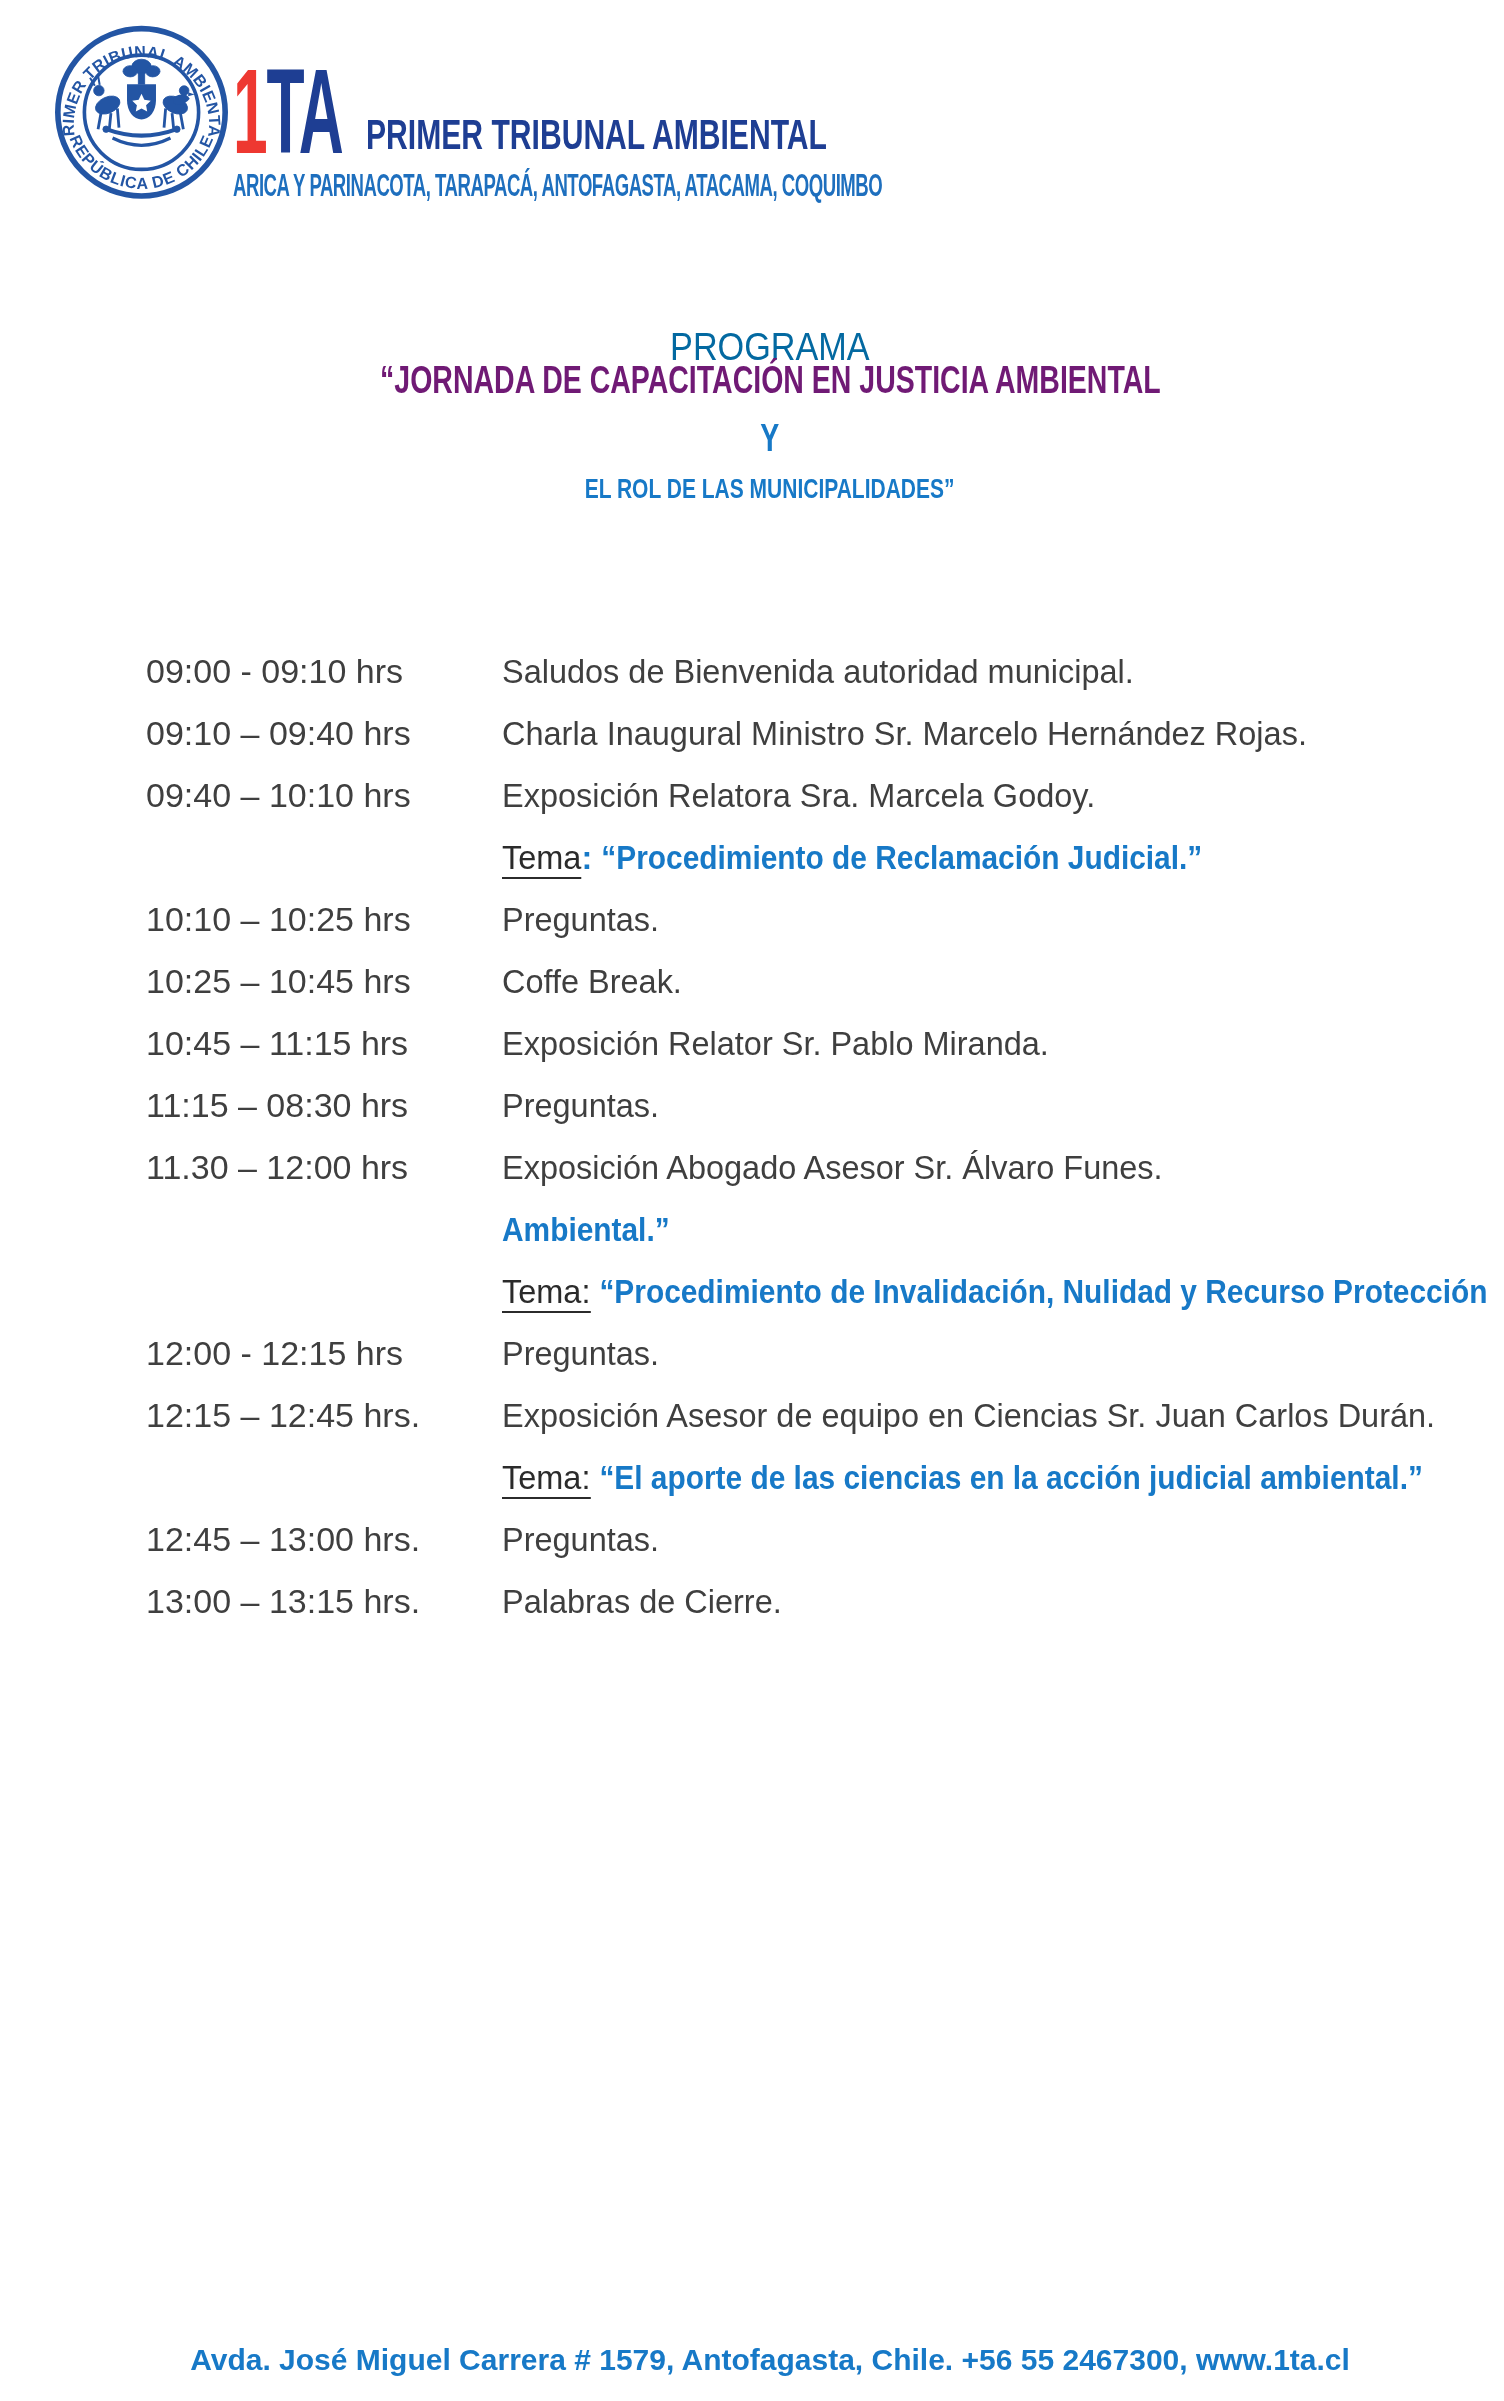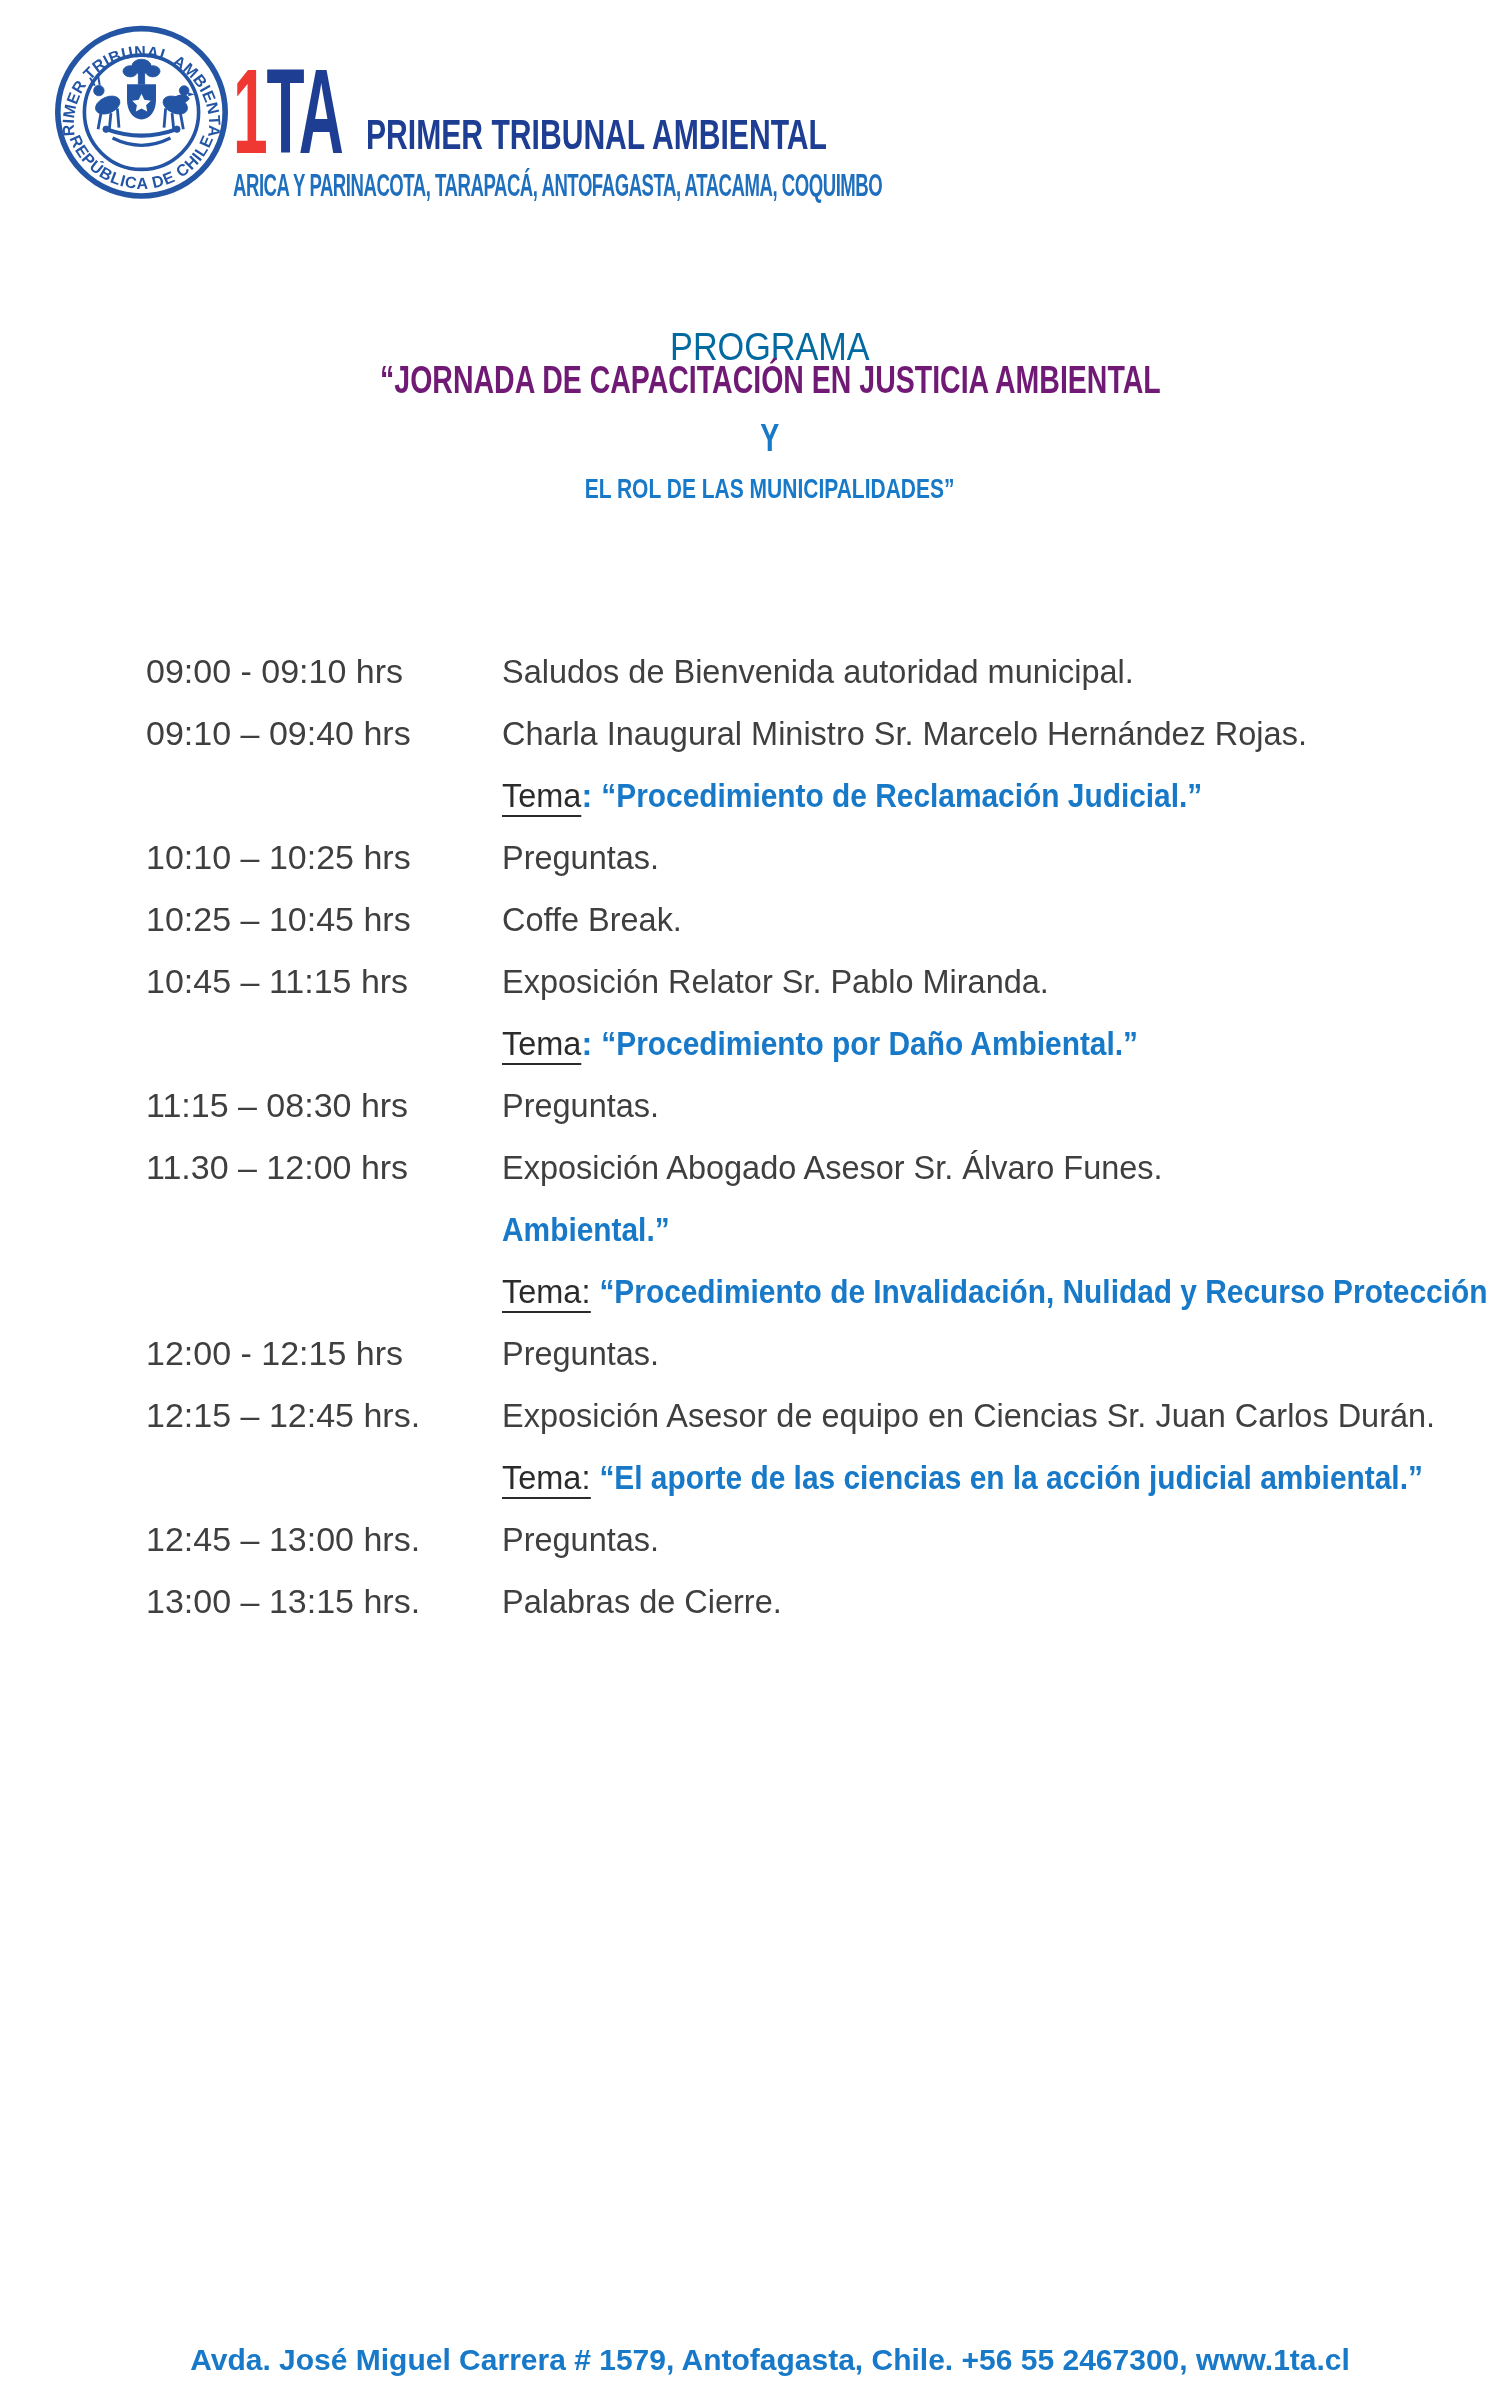--- a/index.html
+++ b/index.html
@@ -125,38 +125,38 @@
   <section class="schedule" id="schedule">
       <div class="row">
     <span class="time">09:00 - 09:10 hrs</span>
     <span class="desc">Saludos de Bienvenida autoridad municipal.</span>
   </div>
       <div class="row">
     <span class="time">09:10 – 09:40 hrs</span>
     <span class="desc">Charla Inaugural Ministro Sr. Marcelo Hernández Rojas.</span>
   </div>
       <div class="row">
+    <span class="time">09:40 – 10:10 hrs</span>
+    <span class="desc">Exposición Relatora Sra. Marcela Godoy.</span>
+  </div>
+      <div class="row">
     <span class="time"></span>
     <span class="desc"><span class="tema-label">Tema</span><span class="tema-colon">: </span><span class="tema-text">“Procedimiento de Reclamación Judicial.”</span></span>
   </div>
       <div class="row">
     <span class="time">10:10 – 10:25 hrs</span>
     <span class="desc">Preguntas.</span>
   </div>
       <div class="row">
     <span class="time">10:25 – 10:45 hrs</span>
     <span class="desc">Coffe Break.</span>
   </div>
       <div class="row">
     <span class="time">10:45 – 11:15 hrs</span>
     <span class="desc">Exposición Relator Sr. Pablo Miranda.</span>
-  </div>
-      <div class="row">
-    <span class="time"></span>
-    <span class="desc"><span class="tema-label">Tema</span><span class="tema-colon">: </span><span class="tema-text">“Procedimiento por Daño Ambiental.”</span></span>
   </div>
       <div class="row">
     <span class="time">11:15 – 08:30 hrs</span>
     <span class="desc">Preguntas.</span>
   </div>
       <div class="row">
     <span class="time">11.30 – 12:00 hrs</span>
     <span class="desc">Exposición Abogado Asesor Sr. Álvaro Funes.</span>
   </div>
       <div class="row">

